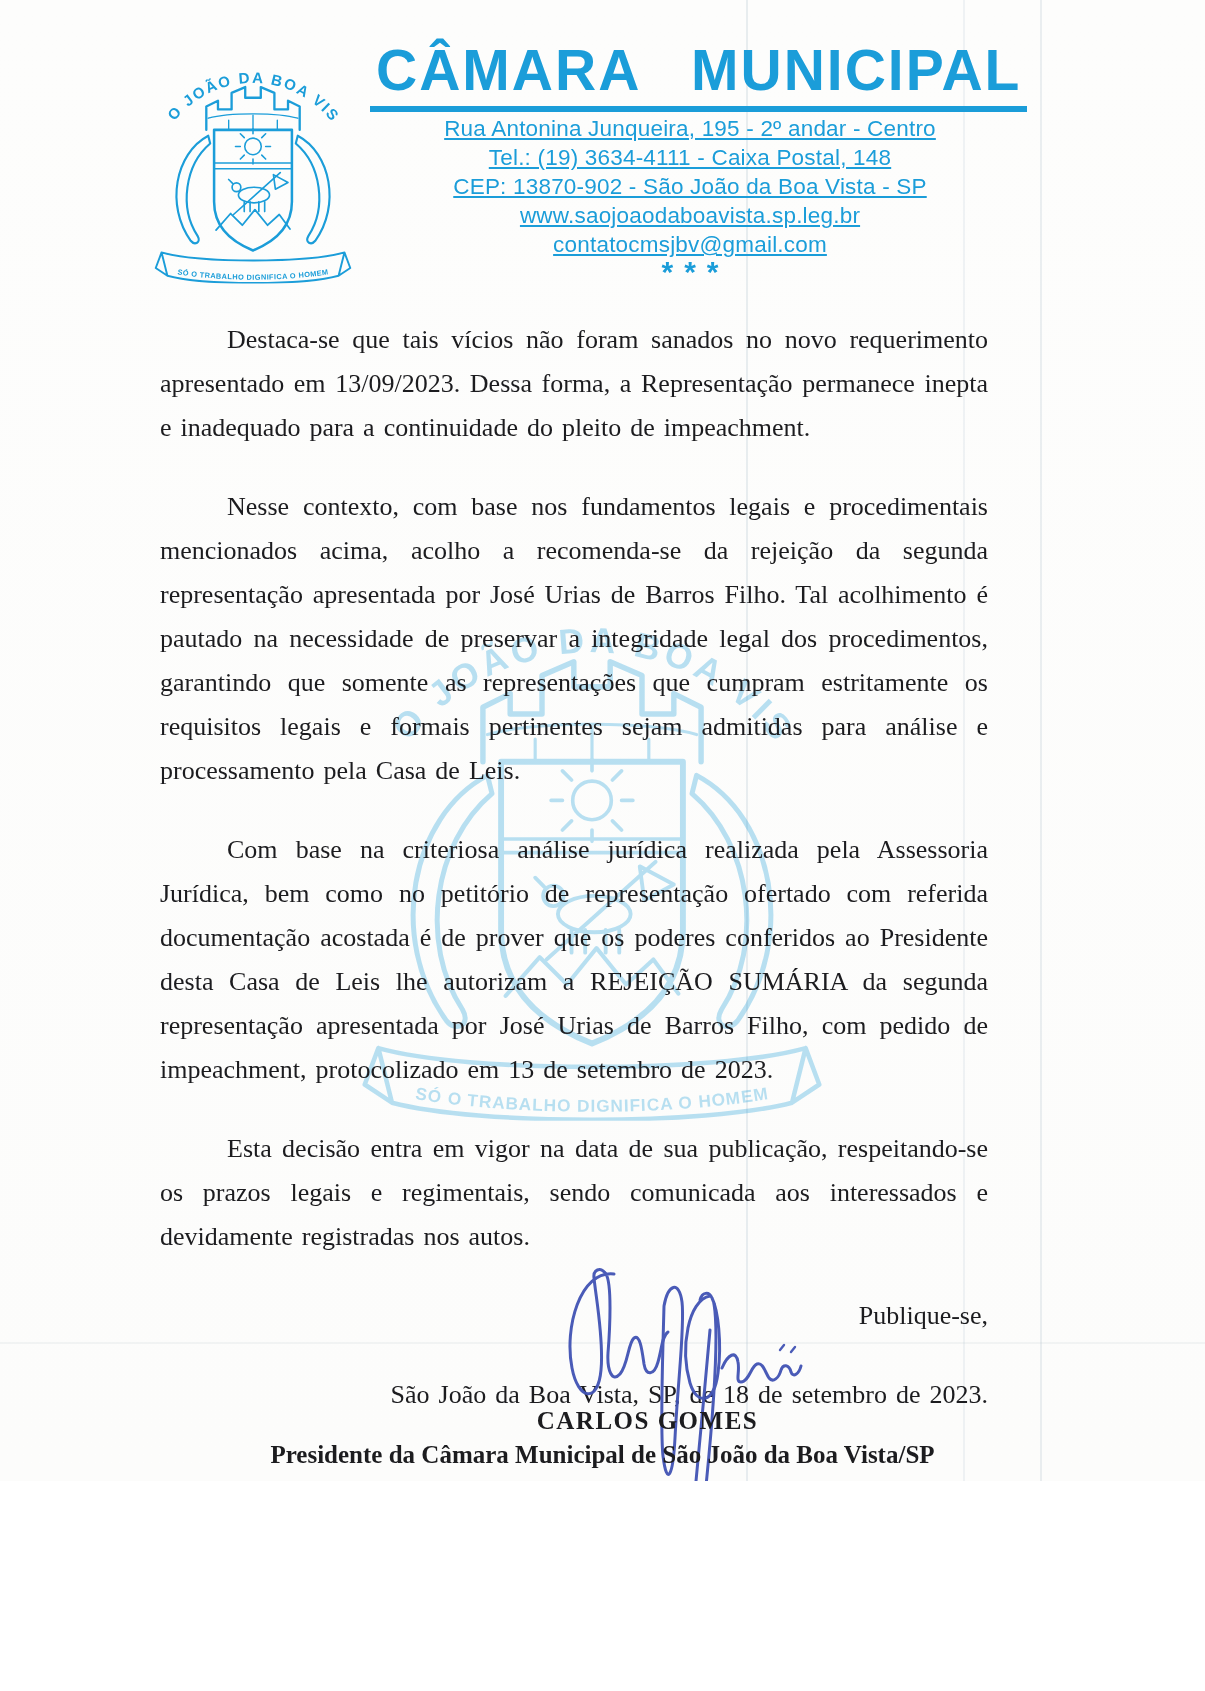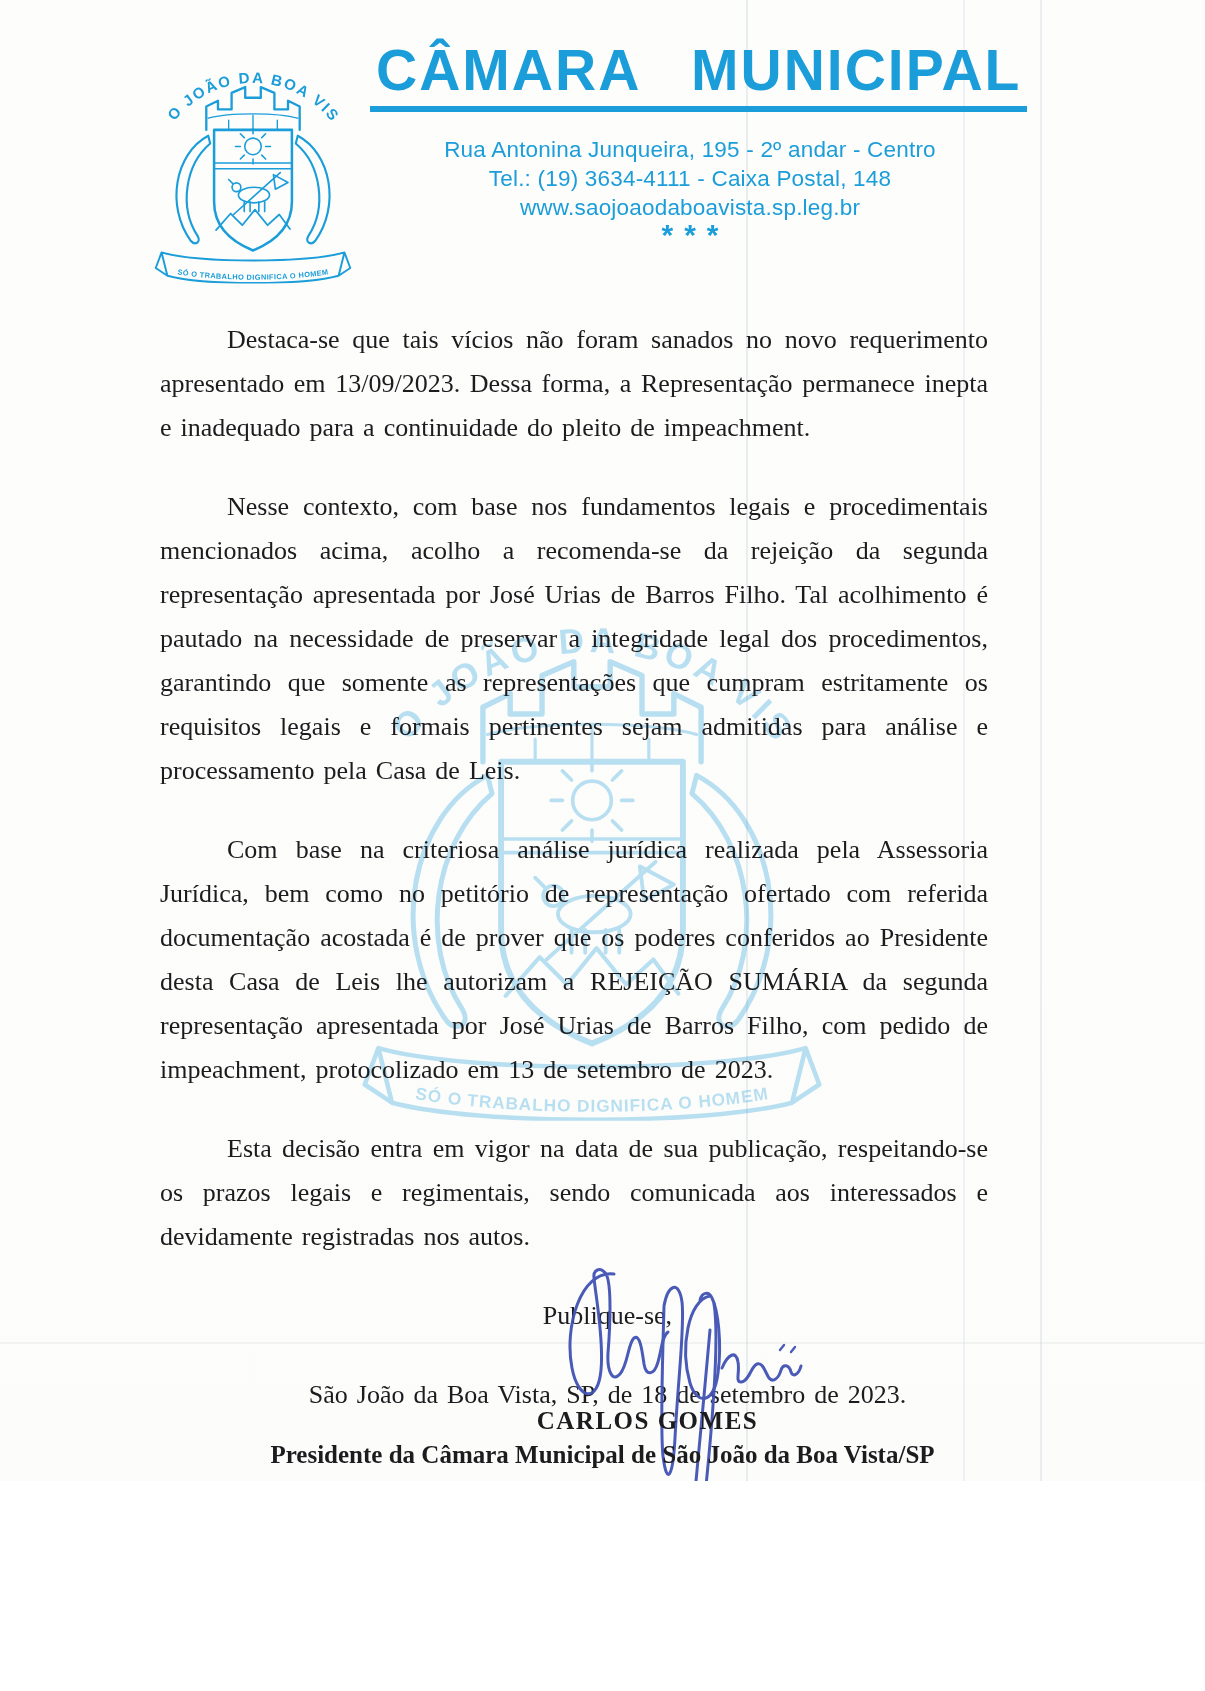--- a/index.html
+++ b/index.html
@@ -27,37 +27,37 @@
     text-align:center;color:var(--accent);
     font-family:"Liberation Sans", sans-serif;
   }
   .org-title{
     display:inline-block;white-space:nowrap;
     font-size:57px;font-weight:bold;line-height:1;
     letter-spacing:2px;word-spacing:34px;
     border-bottom:6px solid currentColor;
     padding:0 6px 7px 6px;margin:0;
   }
-  .addr{font-size:22.5px;line-height:29px;margin-top:23px;letter-spacing:.2px;}
+  .addr{font-size:22.5px;line-height:29px;margin-top:2px;letter-spacing:.2px;text-decoration:underline;}
   .addr div{white-space:nowrap;}
   .stars{
     font-size:30px;font-weight:bold;letter-spacing:11px;
     line-height:24px;margin-top:1px;text-indent:11px;
   }
 
   
   .watermark{position:absolute;left:342px;top:548px;width:500px;height:573px;opacity:.3;pointer-events:none;}
 
   
   .body{
     position:absolute;left:160px;top:318px;width:828px;
     font-size:26px;line-height:44px;text-align:justify;
   }
   .body p{margin:0 0 35px 0;text-indent:67px;word-spacing:2.5px;}
-  .body .no-just{text-align:center;}
+  .body .no-just{text-align:right;}
   .dateline{margin-bottom:0 !important;}
 
   
   .sign-block{
     position:absolute;left:0;top:1404px;width:1205px;
     text-align:center;font-weight:bold;font-size:25px;line-height:33px;
   }
   .sign-name{display:block;position:relative;left:45px;letter-spacing:1.5px;}
   .sign-role{display:block;margin-top:1px;}
   .signature{position:absolute;left:482px;top:1178px;width:330px;height:330px;}
@@ -139,21 +139,23 @@
 
   <svg class="logo" viewBox="0 0 220 252">
     <use href="#crest"></use>
   </svg>
 
   <div class="head-block">
     <h1 class="org-title">CÂMARA MUNICIPAL</h1>
     <div class="addr">
       <div>Rua Antonina Junqueira, 195 - 2º andar - Centro</div>
       <div>Tel.: (19) 3634-4111 - Caixa Postal, 148</div>
+      <div>CEP: 13870-902 - São João da Boa Vista - SP</div>
       <div>www.saojoaodaboavista.sp.leg.br</div>
+      <div>contatocmsjbv@gmail.com</div>
     </div>
     <div class="stars">***</div>
   </div>
 
   <svg class="watermark" viewBox="0 0 220 252">
     <use href="#crest"></use>
   </svg>
 
   <div class="body">
     <p>Destaca-se que tais vícios não foram sanados no novo requerimento apresentado em 13/09/2023. Dessa forma, a Representação permanece inepta e inadequado para a continuidade do pleito de impeachment.</p>

